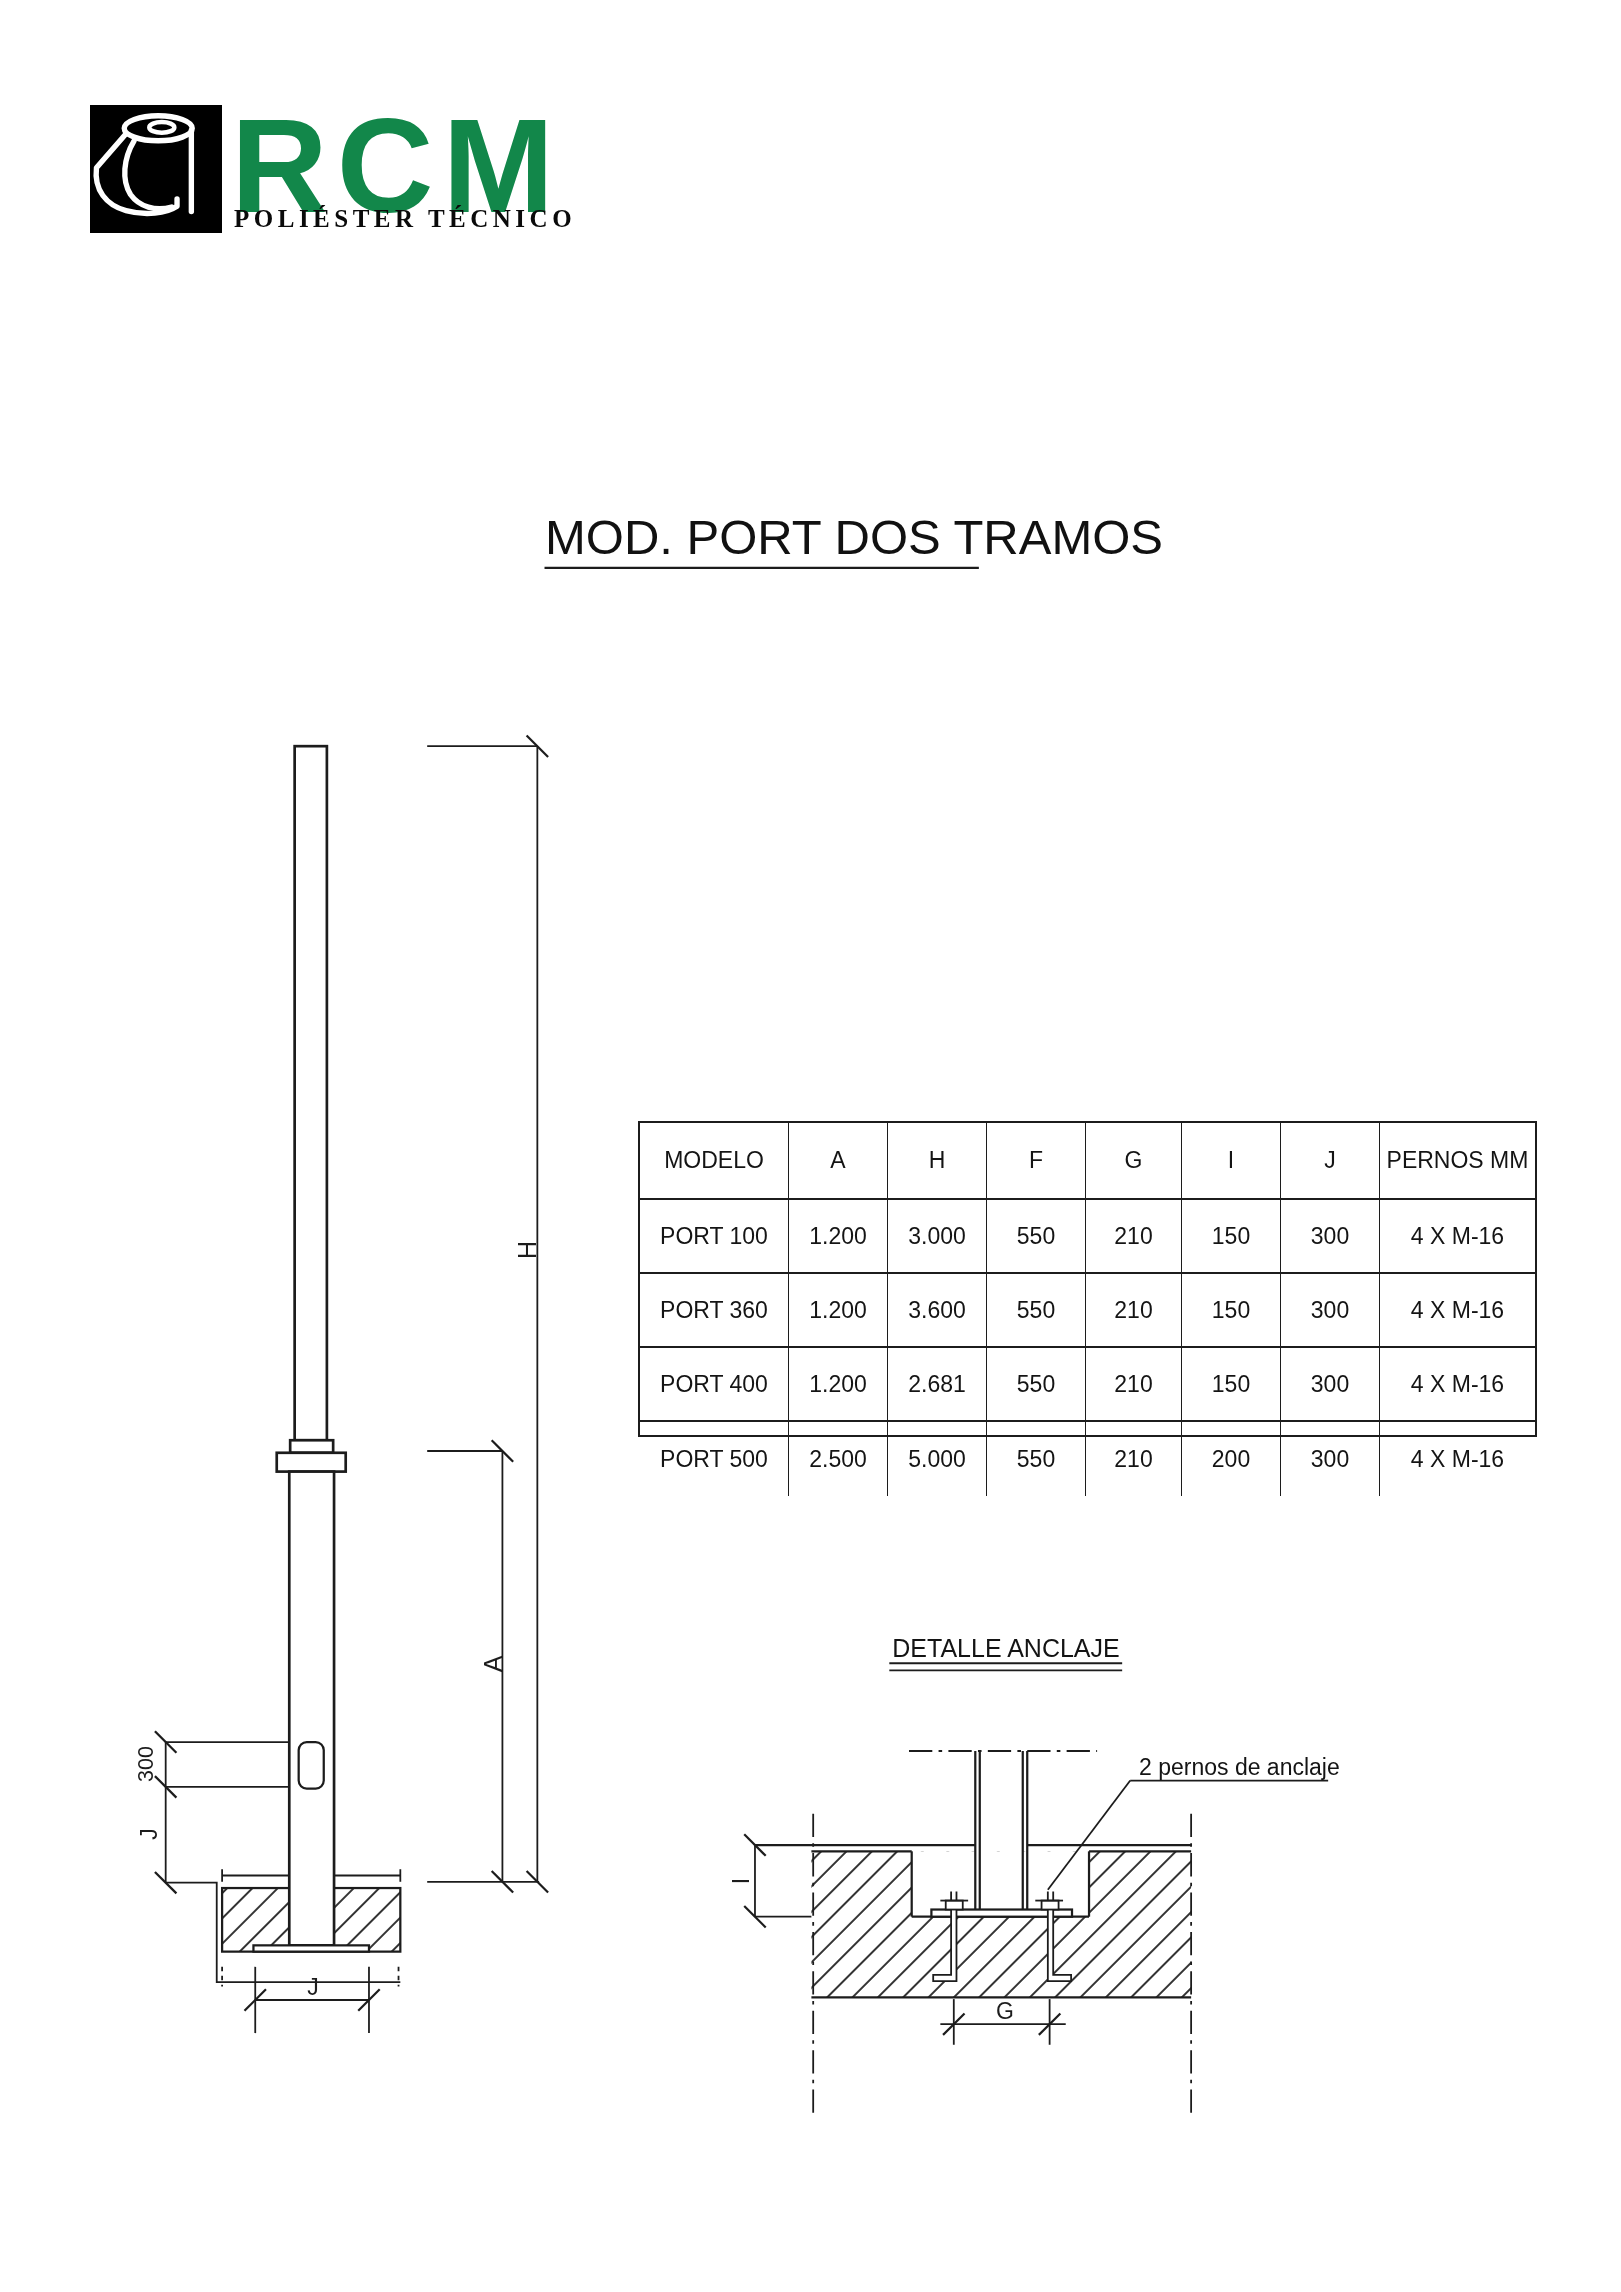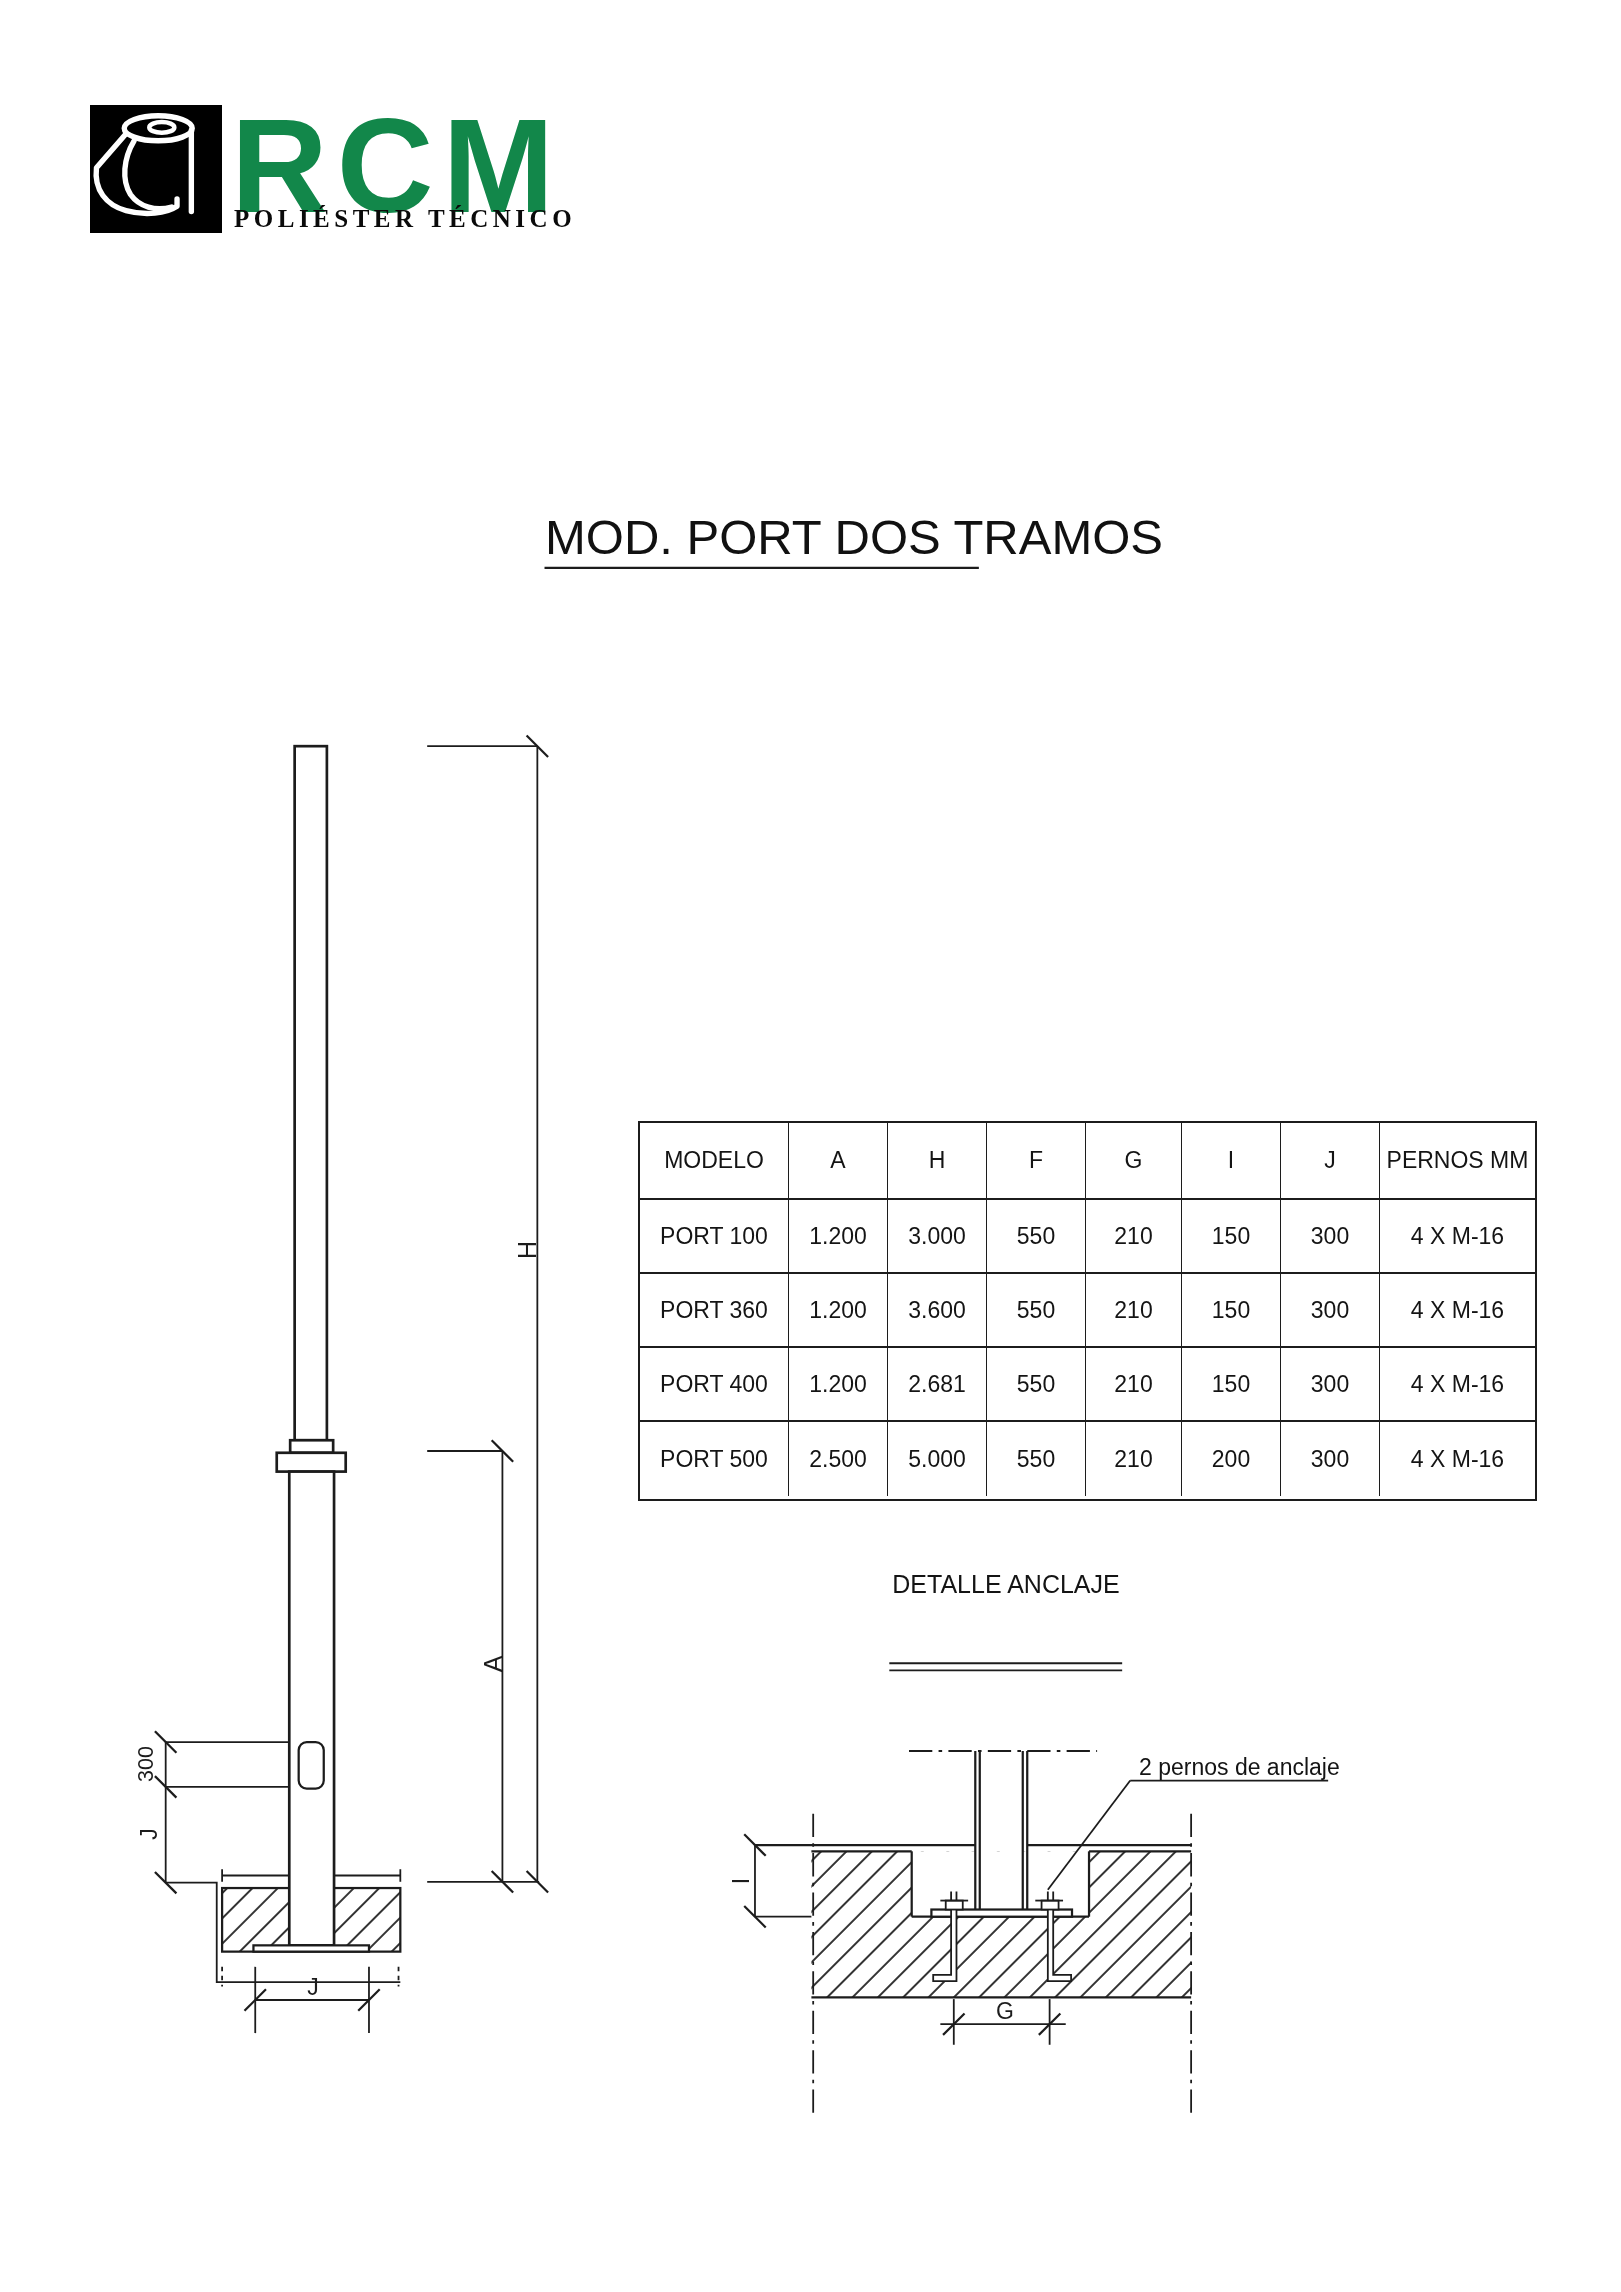--- a/index.html
+++ b/index.html
@@ -15,39 +15,39 @@
   .brand { position:absolute; left:231px; top:99px; font-size:134px; font-weight:bold;
            letter-spacing:9px; color:#12874a; line-height:1; white-space:nowrap; }
   .tagline { position:absolute; left:234px; top:205px; font-size:25px; font-weight:bold;
              letter-spacing:4.5px; color:#0a0a0a; white-space:nowrap;font-family:Liberation Serif, serif; }
 
   
   .page-title { position:absolute; left:545px; top:509px; width:434px; text-align:center;
                 font-size:49px; color:#111; white-space:nowrap; }
 
   
-  .spec-table { position:absolute; left:638px; top:1121px; width:899px; height:380px;
+  .spec-table { position:absolute; left:638px; top:1121px; width:899px; height:316px;
                 display:grid; box-sizing:border-box;
                 grid-template-columns:149px 99px 99px 99px 96px 99px 99px 1fr;
                 grid-template-rows:77px 74px 74px 74px 74px;
                 border:2.7px solid #1c1c1c; }
   .cell { border-right:1.8px solid #1c1c1c; border-bottom:2.7px solid #1c1c1c;
           display:flex; align-items:center; justify-content:center;
           font-size:23px; color:#141414; }
   .cell:nth-child(8n) { border-right:none; }
   .cell:nth-child(n+33) { border-bottom:none; }
 
   
   .dim-label { position:absolute; font-size:23px; color:#1c1c1c; white-space:nowrap;
                transform:translate(-50%,-50%); }
   .dim-label.rot { transform:translate(-50%,-50%) rotate(-90deg); }
   .dim-label.small { font-size:21.5px; }
   .dim-label.big { font-size:25px; }
   .callout { position:absolute; left:1139px; top:1754px; font-size:23px; color:#141414; white-space:nowrap; }
-  .detail-title { position:absolute; left:1006px; top:1584px; transform:translate(-50%,-50%);
+  .detail-title { position:absolute; left:1006px; top:1648px; transform:translate(-50%,-50%);
                   font-size:25px; color:#141414; white-space:nowrap; }
 </style>
 </head>
 <body>
 
 <svg id="drawing-svg" width="1621" height="2293" viewBox="0 0 1810 2560">
   <defs>
     <pattern id="hatch" patternUnits="userSpaceOnUse" width="20" height="20" patternTransform="rotate(45)">
       <line x1="10" y1="0" x2="10" y2="20" stroke="#1c1c1c" stroke-width="2"></line>
     </pattern>

